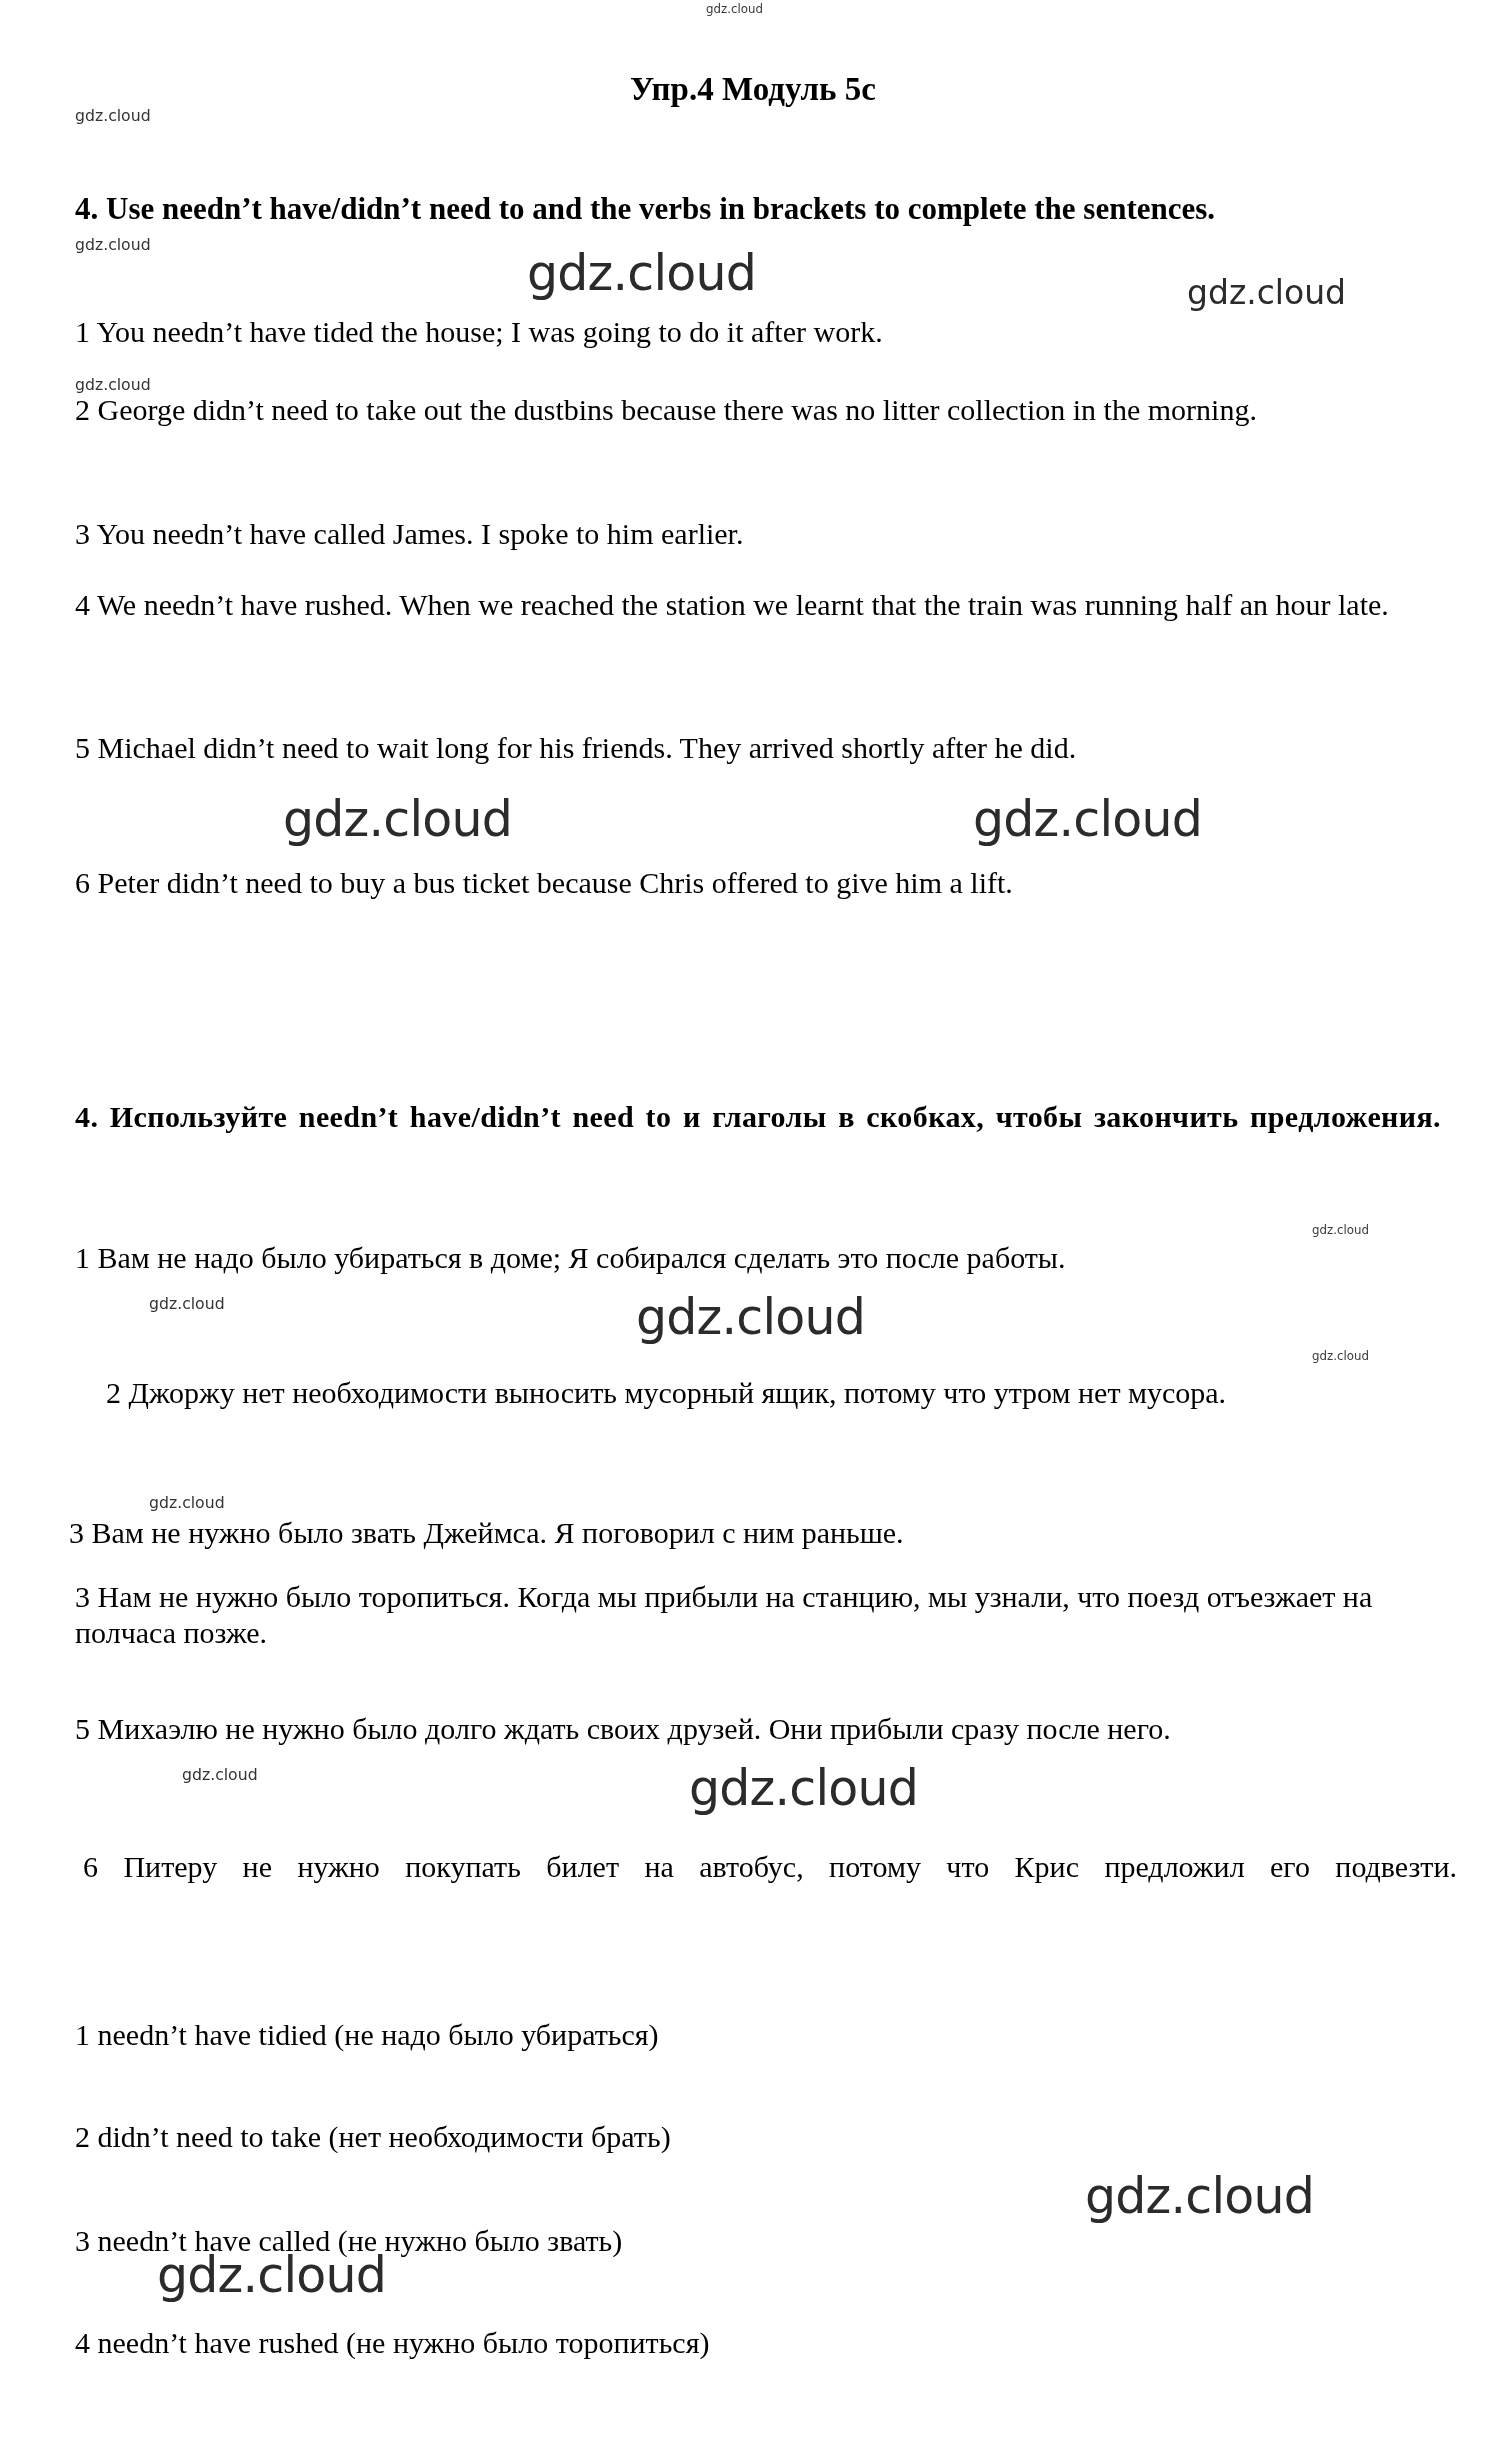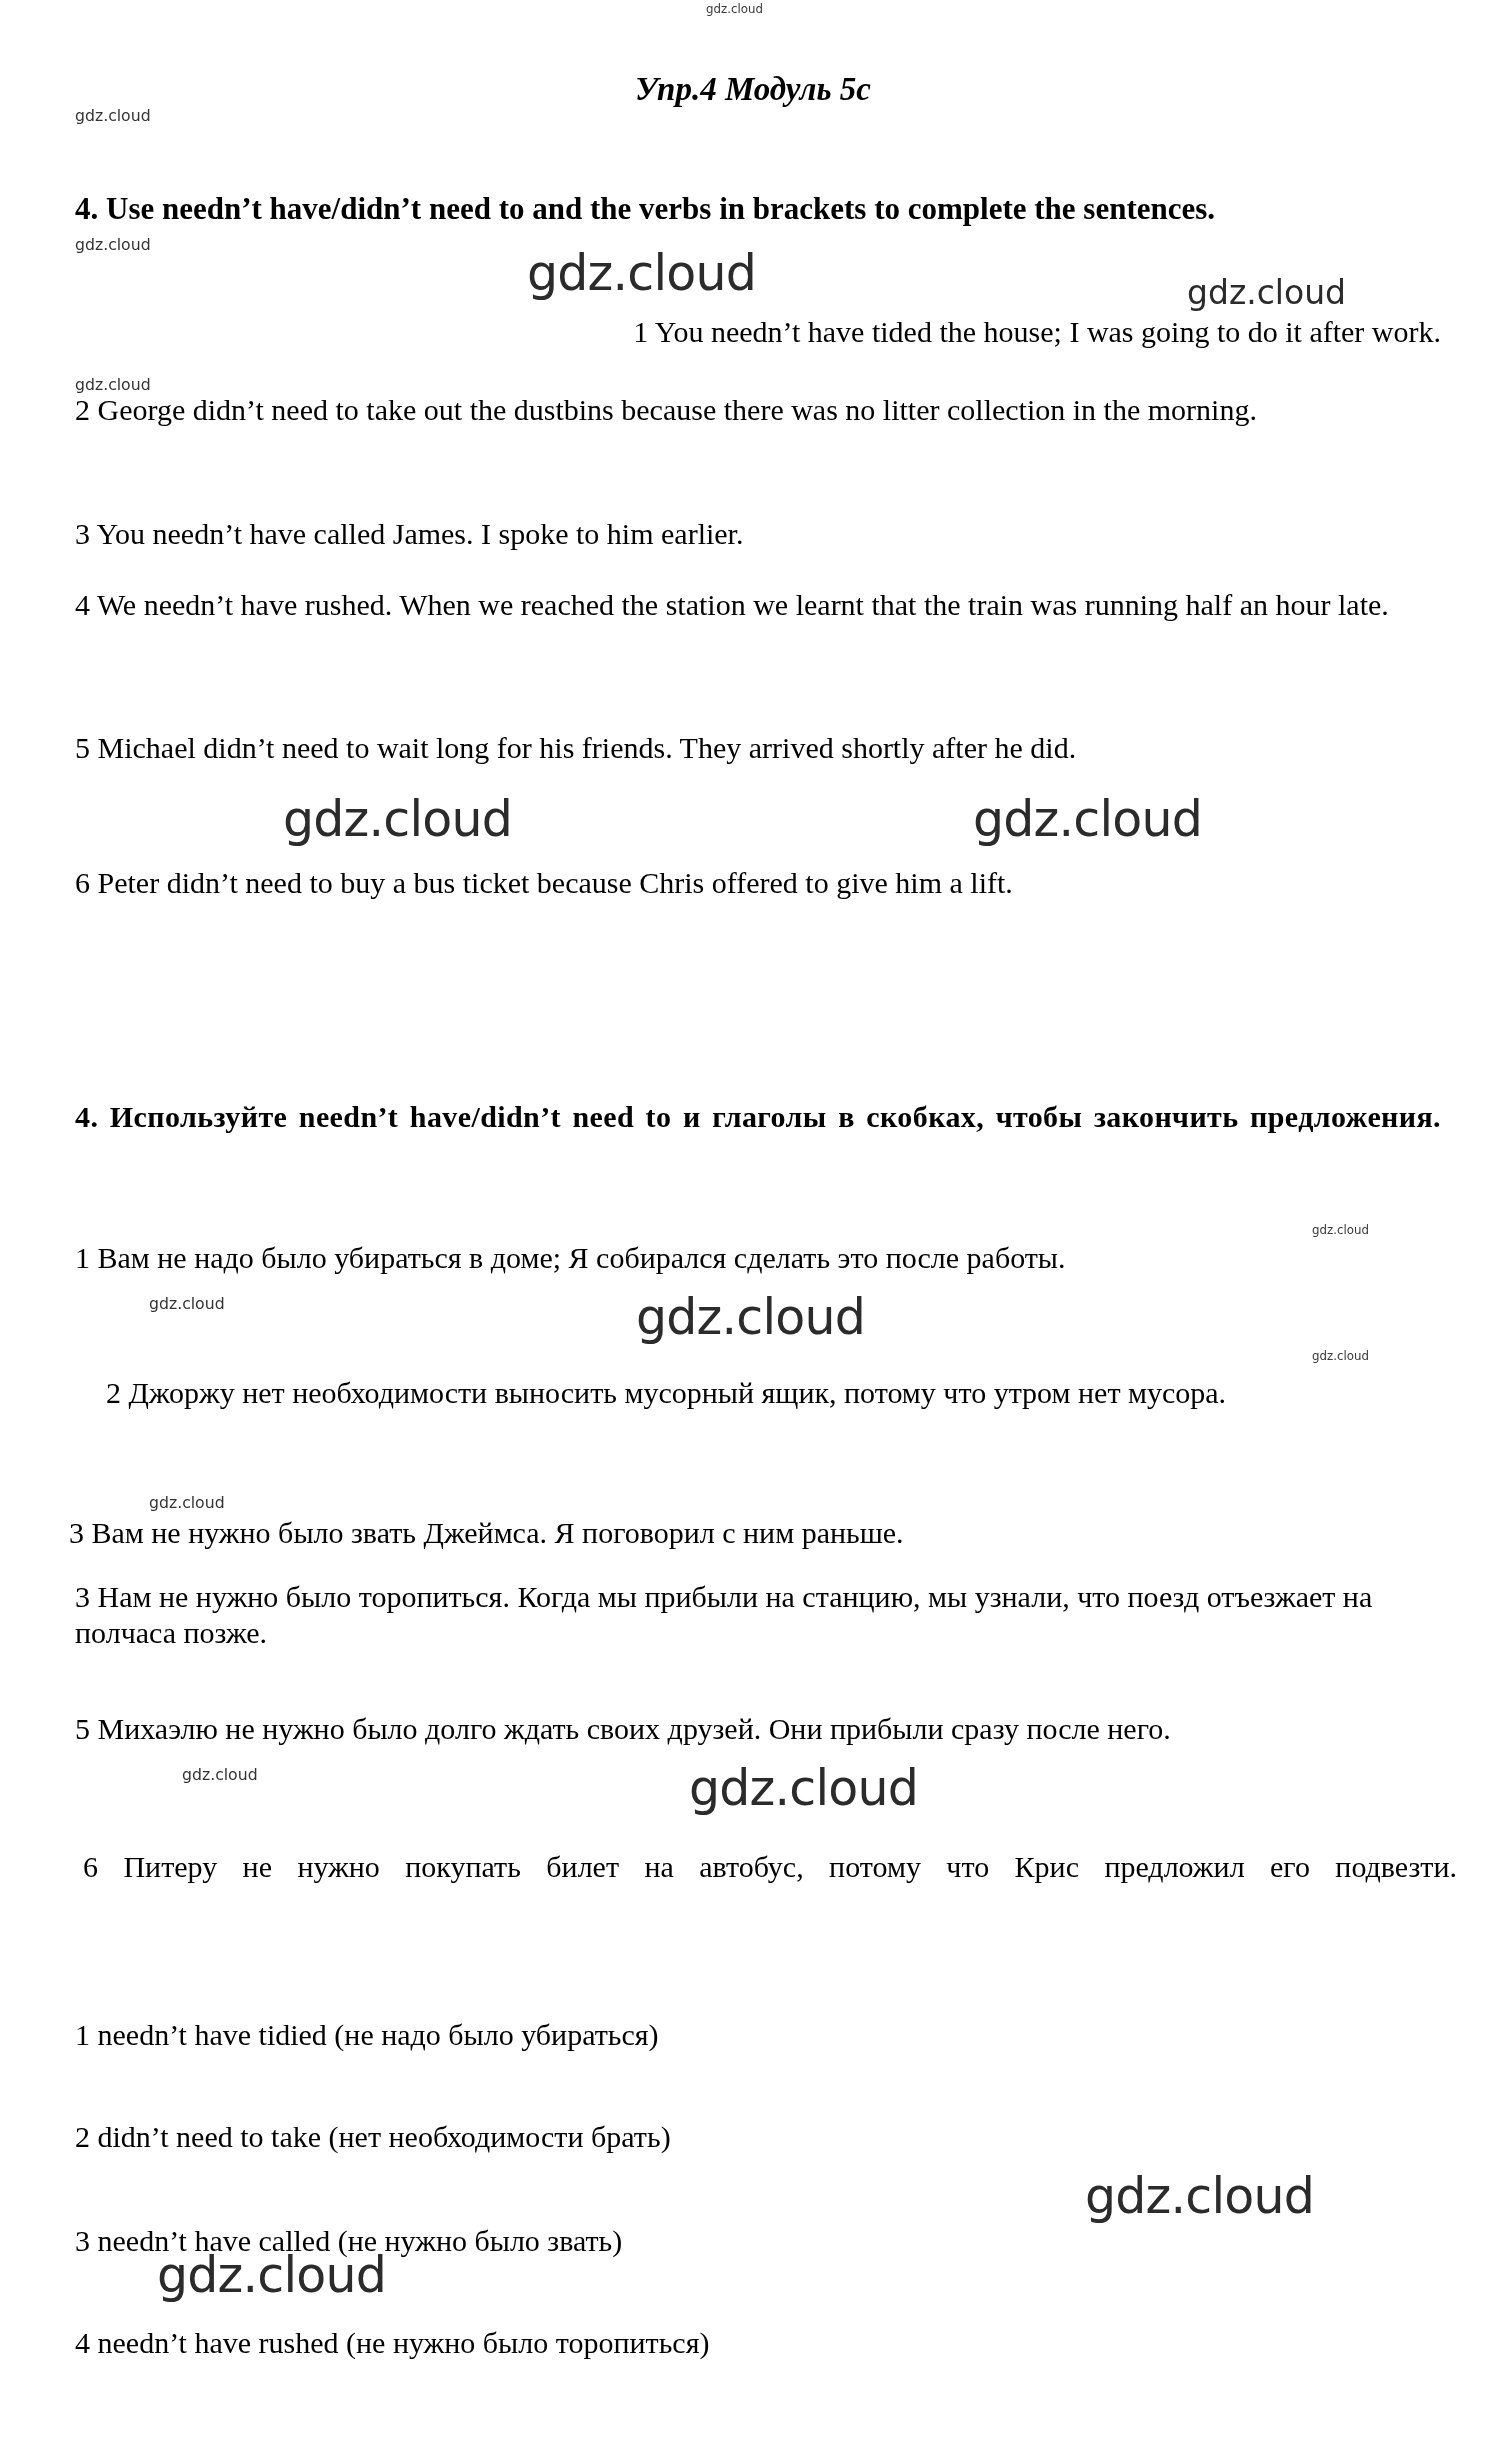--- a/index.html
+++ b/index.html
@@ -75,29 +75,29 @@
 </style>
 </head>
 <body>
 
 <div class="page">
 
   <span class="wm wm-mini" style="left:706px; top:1.6px;">gdz.cloud</span>
 
   <span class="wm wm-tiny" style="left:75px; top:106px;">gdz.cloud</span>
 
-  <div class="title" style="top:71px;font-style:italic;">Упр.4 Модуль 5c</div>
+  <div class="title" style="top:71px;">Упр.4 Модуль 5c</div>
 
   <div class="task-head" style="left:75px; top:190px; width:1358px;">4. Use needn’t have/didn’t need to and the verbs in brackets to complete the sentences.</div>
 
   <span class="wm wm-tiny" style="left:75px; top:235px;">gdz.cloud</span>
   <span class="wm wm-big" style="left:527px; top:245px;">gdz.cloud</span>
   <span class="wm wm-mid" style="left:1187px; top:273px;">gdz.cloud</span>
 
-  <div class="line" style="left:75px; top:314px; width:1366px;text-align:right;">1 You needn’t have tided the house; I was going to do it after work.</div>
+  <div class="line" style="left:75px; top:314px; width:1366px;">1 You needn’t have tided the house; I was going to do it after work.</div>
 
   <span class="wm wm-tiny" style="left:75px; top:375px;">gdz.cloud</span>
 
   <div class="line" style="left:75px; top:392px; width:1382px;">2 George didn’t need to take out the dustbins because there was no litter collection in the morning.</div>
 
   <div class="line" style="left:75px; top:516px; width:1382px;">3 You needn’t have called James. I spoke to him earlier.</div>
 
   <div class="line" style="left:75px; top:587px; width:1382px;">4 We needn’t have rushed. When we reached the station we learnt that the train was running half an hour late.</div>
 
   <div class="line" style="left:75px; top:730px; width:1382px;">5 Michael didn’t need to wait long for his friends. They arrived shortly after he did.</div>

